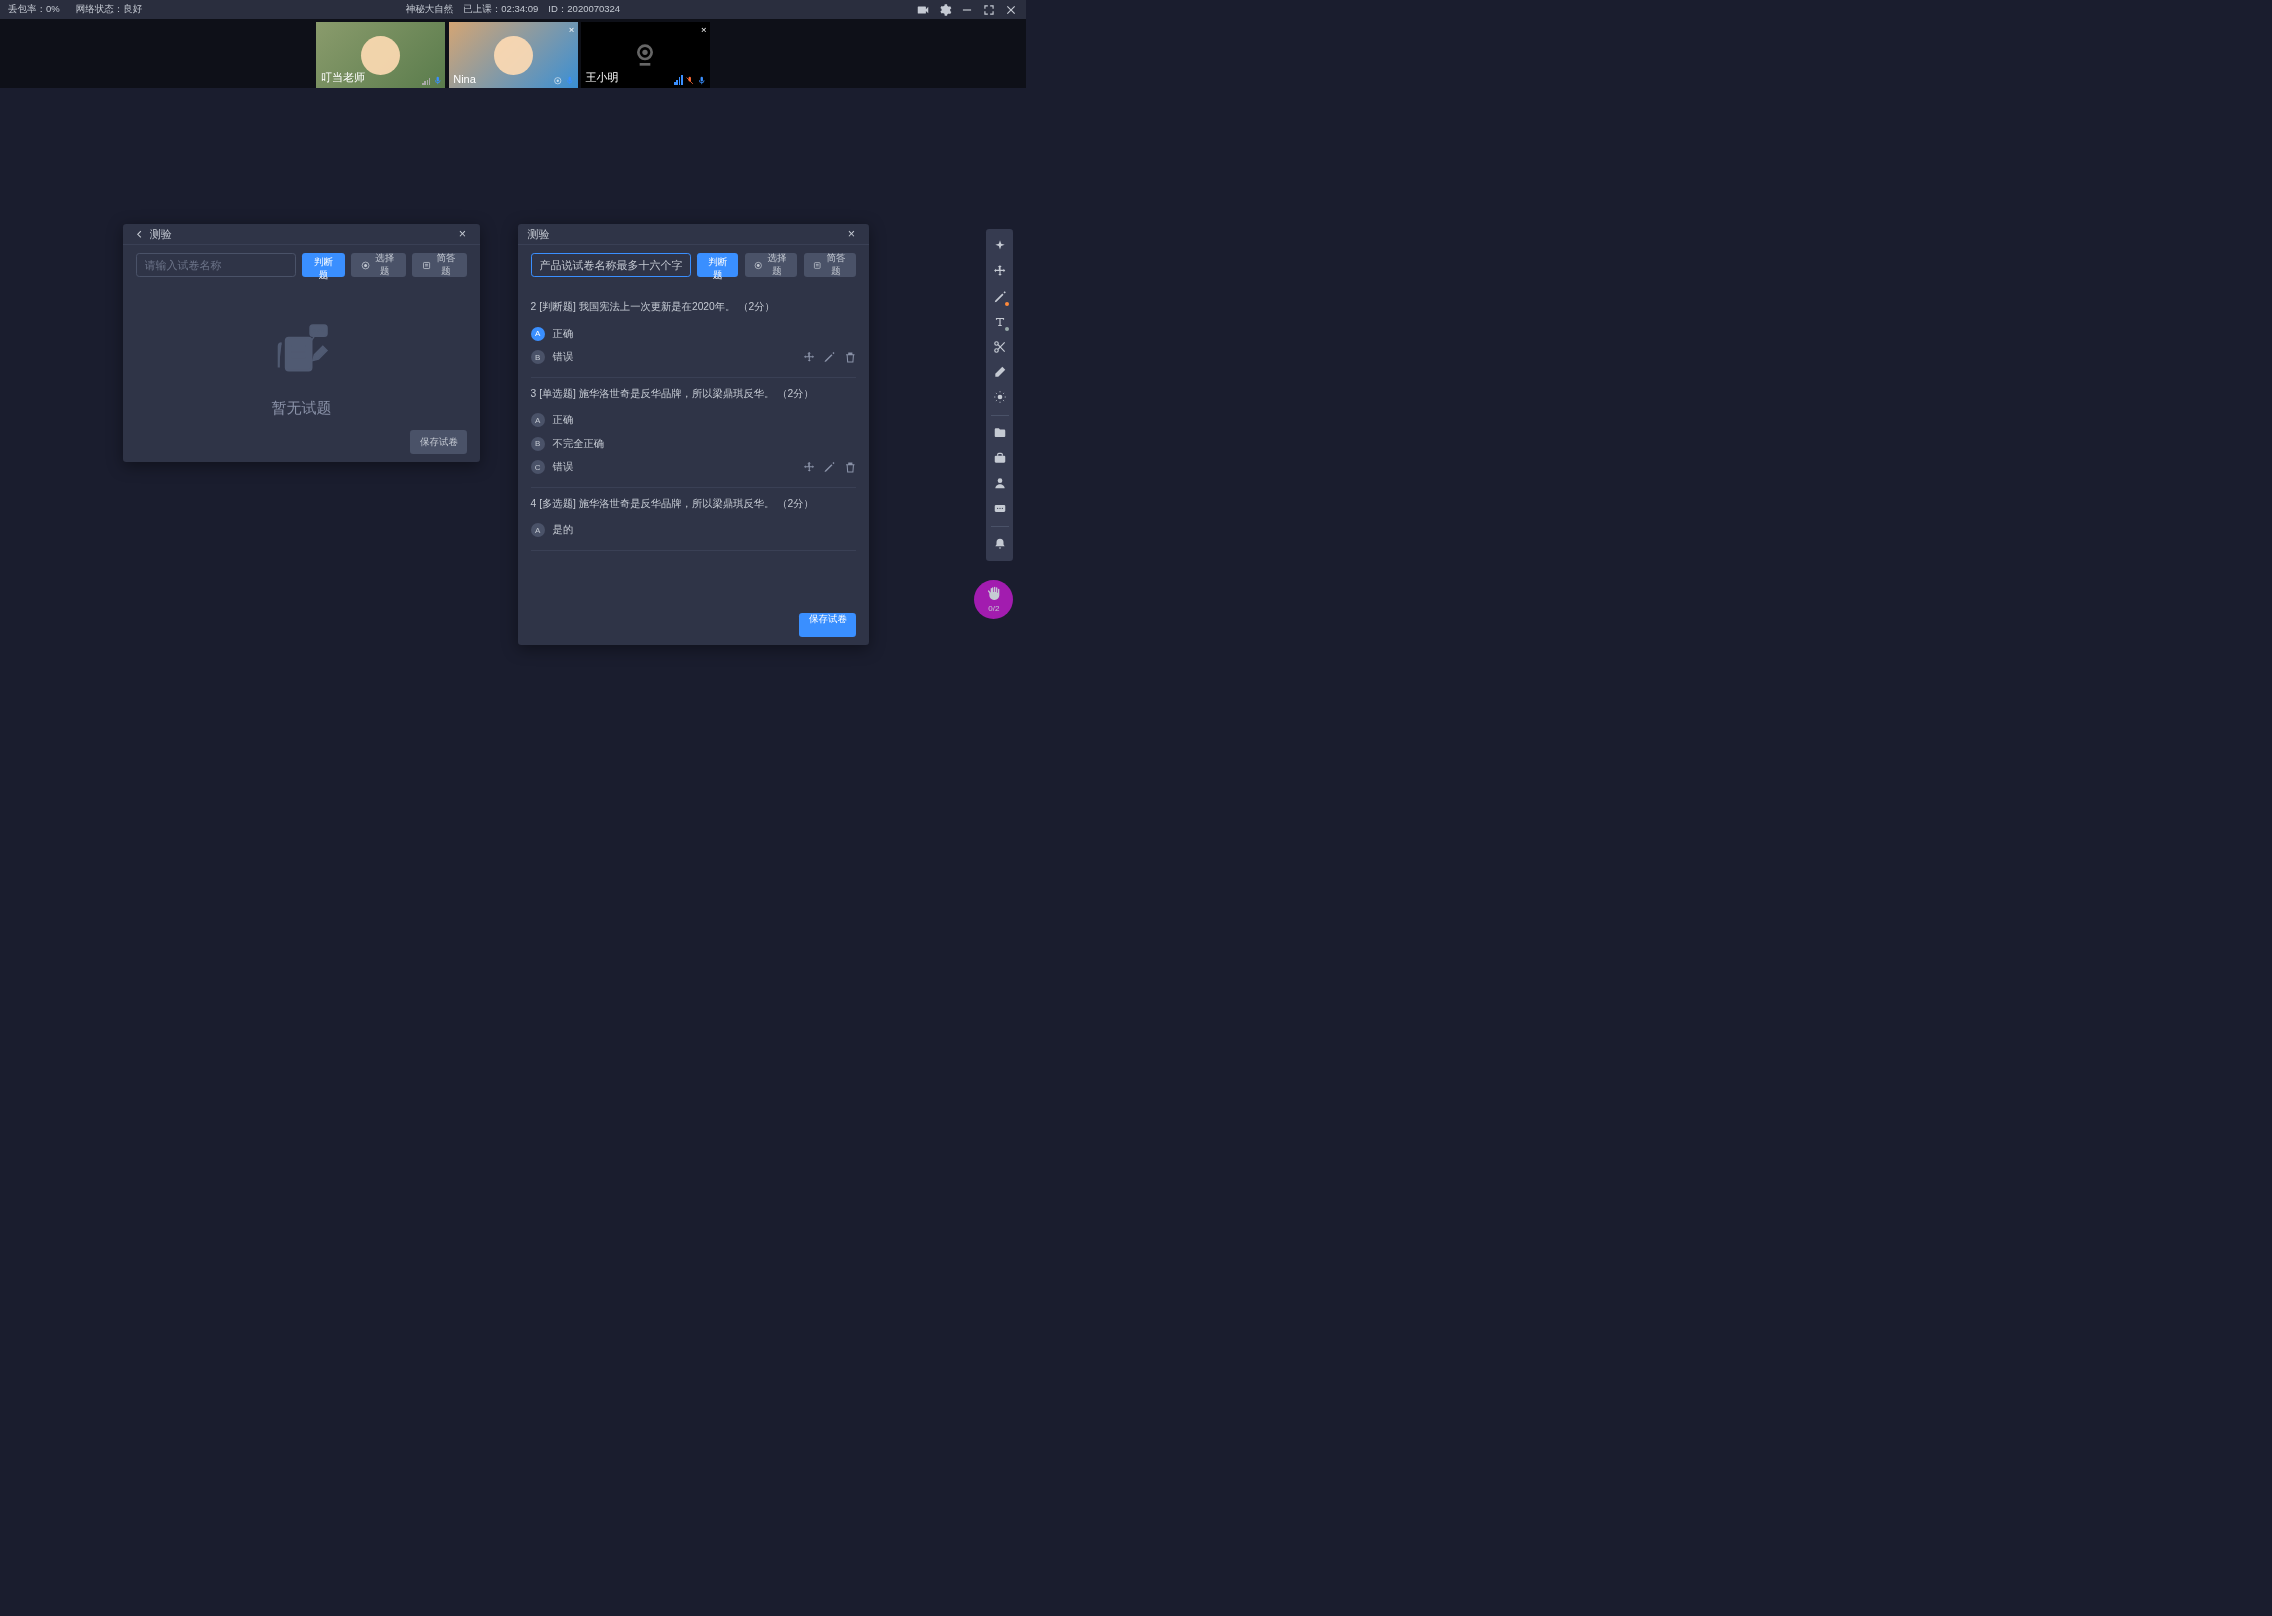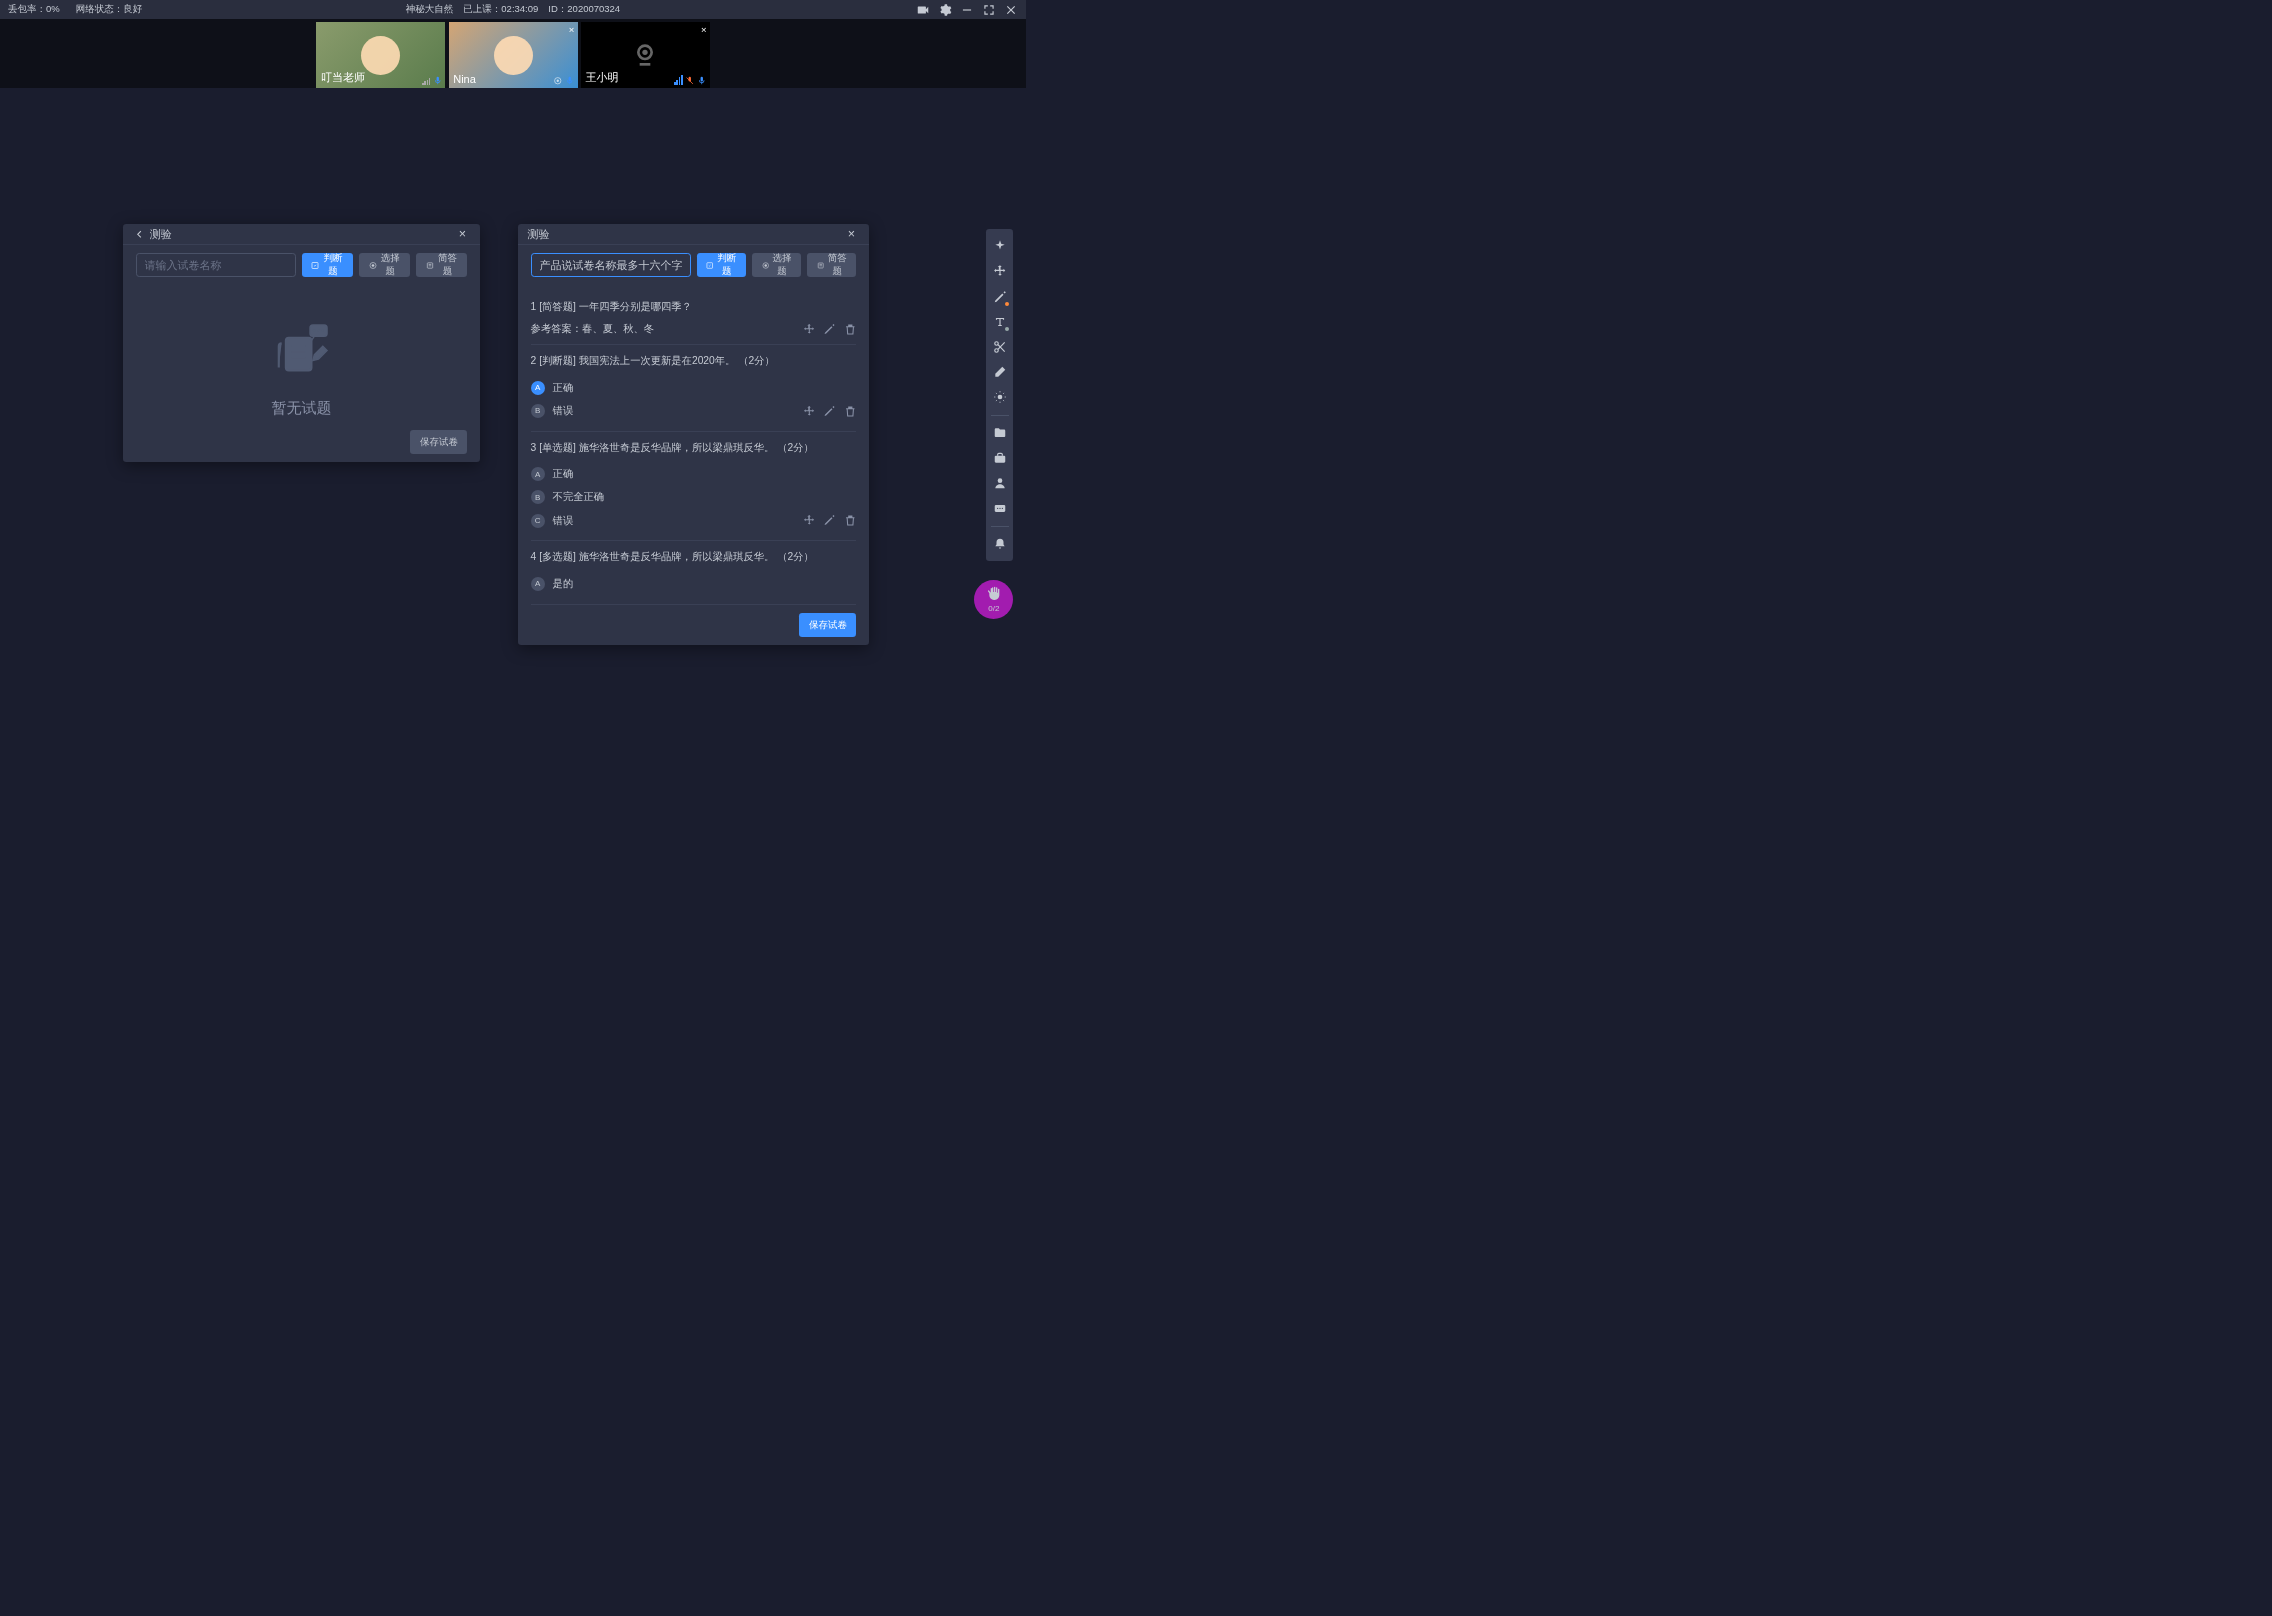--- a/index.html
+++ b/index.html
@@ -35,21 +35,21 @@
     .panel { position: absolute; background: #2f3447; border-radius: 3.2px; box-shadow: 0 3.2px 16px rgba(0,0,0,0.4); display: flex; flex-direction: column; }
     .panel-header { height: 21px; display: flex; align-items: center; padding: 0 9.5px; border-bottom: 0.8px solid #3a4055; font-size: 11px; }
     .panel-back { width: 12.6px; height: 12.6px; margin-right: 4.7px; cursor: pointer; fill: #c5cad3; }
     .panel-title { flex: 1; }
     .panel-close { cursor: pointer; width: 16px; height: 16px; display: flex; align-items: center; justify-content: center; font-size: 12.6px; }
     .panel-toolbar { padding: 8px 12.6px; display: flex; gap: 6.3px; align-items: center; }
     .panel-input { flex: 1; height: 24px; background: transparent; border: 0.8px solid #4a5268; border-radius: 3.2px; padding: 0 8px; color: #c5cad3; font-size: 11px; outline: none; }
     .panel-input::placeholder { color: #6b7388; }
     .panel-input.filled { border-color: #3a8fff; }
     .btn { height: 24px; padding: 0 9.5px; border: none; border-radius: 3.2px; background: #4a5268; color: #c5cad3; font-size: 9.5px; cursor: pointer; display: inline-flex; align-items: center; gap: 3.2px; }
-    .btn.primary { background: #3a8fff; color: #fff; }
+    .btn.primary { background: #3a8fff; color: #fff; flex-direction: column; }
     .btn-icon { width: 11px; height: 11px; fill: currentColor; }
     
     .panel-body { flex: 1; overflow-y: auto; padding: 6.3px 12.6px; }
     .panel-body::-webkit-scrollbar { width: 4.7px; }
     .panel-body::-webkit-scrollbar-thumb { background: #4a5268; border-radius: 2.4px; }
     .panel-footer { padding: 8px 12.6px; display: flex; justify-content: flex-end; }
     
     .empty-state { display: flex; flex-direction: column; align-items: center; justify-content: center; padding: 24px 0 16px; }
     .empty-icon { width: 71px; height: 71px; fill: #505a72; stroke: #505a72; margin-bottom: 12.6px; }
     .empty-text { color: #8a92a8; font-size: 15px; }
@@ -258,37 +258,20 @@
     <button class="btn">
       <svg class="btn-icon" viewBox="0 0 24 24">
           <rect x="4" y="4" width="16" height="16" rx="2" fill="none" stroke="currentColor" stroke-width="2"></rect>
           <path d="M8 9h8M8 13h8" stroke="currentColor" stroke-width="2"></path>
         </svg>
       <span>简答题</span>
     </button>
   </div>
   <div class="panel-body" id="question-list">
       <div class="question">
-        <div class="question-title">1 [简答题] 一年四季分别是哪四季？</div>
-        <div class="question-answer">
-          <span>参考答案：春、夏、秋、冬</span>
-          <div class="question-actions">
-  <svg class="question-action-icon" viewBox="0 0 24 24">
-              <path d="M12 2l3 3h-2v5h5V8l3 3-3 3v-2h-5v5h2l-3 3-3-3h2v-5H5v2l-3-3 3-3v2h5V5H8z"></path>
-            </svg>
-  <svg class="question-action-icon" viewBox="0 0 24 24">
-              <path d="M3 21l3-1 12-12-2-2L4 18l-1 3zM18 4l2 2 2-2-2-2-2 2z"></path>
-            </svg>
-  <svg class="question-action-icon" viewBox="0 0 24 24">
-              <path d="M6 7h12l-1 14H7L6 7zm3-3h6v2H9V4zM4 7h16" fill="none" stroke="#8a92a8" stroke-width="2"></path>
-            </svg>
-          </div>
-        </div>
-      </div>
-      <div class="question">
         <div class="question-title">2 [判断题] 我国宪法上一次更新是在2020年。 （2分）</div>
         <div class="question-row">
           <div class="question-option">
             <span class="option-badge selected">A</span>
             <span>正确</span>
           </div>
         </div>
         <div class="question-row">
           <div class="question-option">
             <span class="option-badge">B</span>

